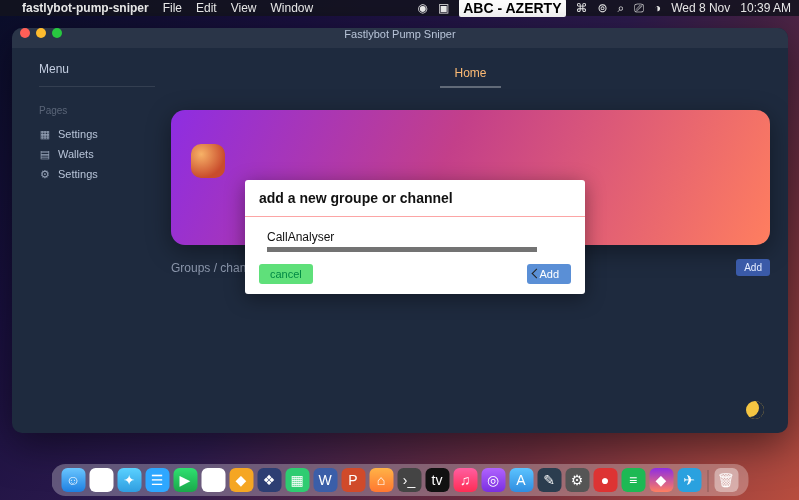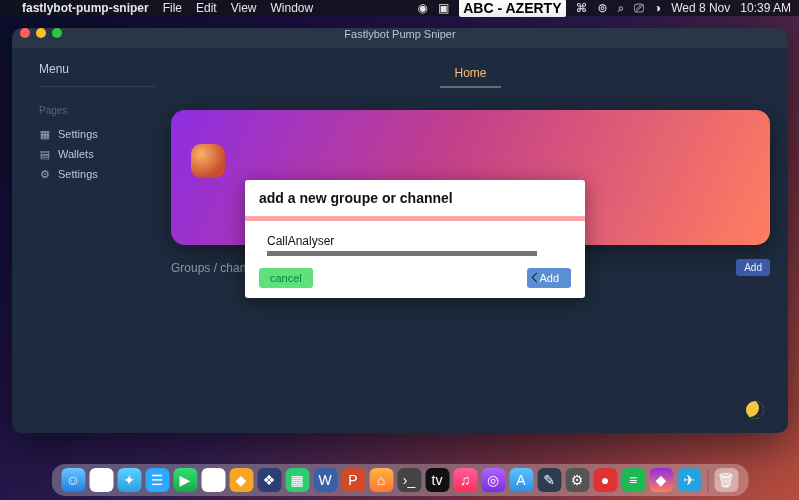--- a/index.html
+++ b/index.html
@@ -27,21 +27,21 @@
     .main { flex:1; padding:12px 18px 12px 4px; position:relative; }
     .tabbar { display:flex; justify-content:center; }
     .tab { font-size:12px; color:#fdba74; padding:6px 14px; border-bottom:2px solid rgba(255,255,255,.3); }
     .card { margin-top:22px; height:135px; border-radius:14px; background:linear-gradient(115deg,#8e2de2 0%,#c33f8a 45%,#ff7e5f 100%); box-shadow:0 6px 24px rgba(0,0,0,.4); padding:14px; }
     .avatar { width:34px; height:34px; border-radius:10px; background:radial-gradient(circle at 30% 30%,#f7b267,#c94c2c 70%); margin-top:20px; margin-left:6px;}
     .grouprow { display:flex; align-items:center; justify-content:space-between; margin-top:14px; }
     .grouplabel { font-size:12px; color:#8a95aa; }
     .addbtn { background:#3a5aa8; color:#e6edff; font-size:10px; padding:3px 8px; border:none; border-radius:3px; cursor:pointer; }
     
     .modal { position:absolute; left:245px; top:180px; width:340px; background:#fff; border-radius:3px; box-shadow:0 4px 20px rgba(0,0,0,.4); z-index:10; }
-    .modal h3 { font-size:14px; font-weight:700; color:#111; padding:10px 14px; border-bottom:5px solid #fca5a5; }
+    .modal h3 { font-size:14px; font-weight:700; color:#111; padding:10px 14px; border-bottom:1px solid #fca5a5; }
     .modal .mbody { padding:8px 22px 4px; }
     .modal .flabel { font-size:12px; color:#222; }
     .modal input.fval { width:270px; border:none; border-bottom:5px solid #737373; font-size:12px; padding:3px 0; margin-top:2px; outline:none; color:#111; }
     .modal .mactions { display:flex; justify-content:space-between; padding:8px 14px 10px; }
     .cancel { background:#5fe07a; color:#084; border:none; padding:4px 11px; font-size:11px; border-radius:3px; cursor:pointer; }
     .addbtn2 { background:#5a8fd6; color:#fff; border:none; padding:4px 12px; font-size:11px; border-radius:3px; cursor:pointer; position:relative;}
     .addbtn2::after{content:"";position:absolute;left:6px;top:6px;width:6px;height:6px;border:1px solid #222;border-right:none;border-bottom:none;transform:rotate(-45deg);} 
     .moon { position:absolute; right:24px; bottom:14px; width:18px; height:18px; border-radius:50%; background:#f5c542; box-shadow:inset -5px -2px 0 0 #1e2a3e; }
     
     .dock { position:absolute; left:50%; transform:translateX(-50%); bottom:4px; padding:4px 10px; background:rgba(255,255,255,.28); border-radius:14px; display:flex; gap:4px; align-items:flex-end; backdrop-filter:blur(6px); }

